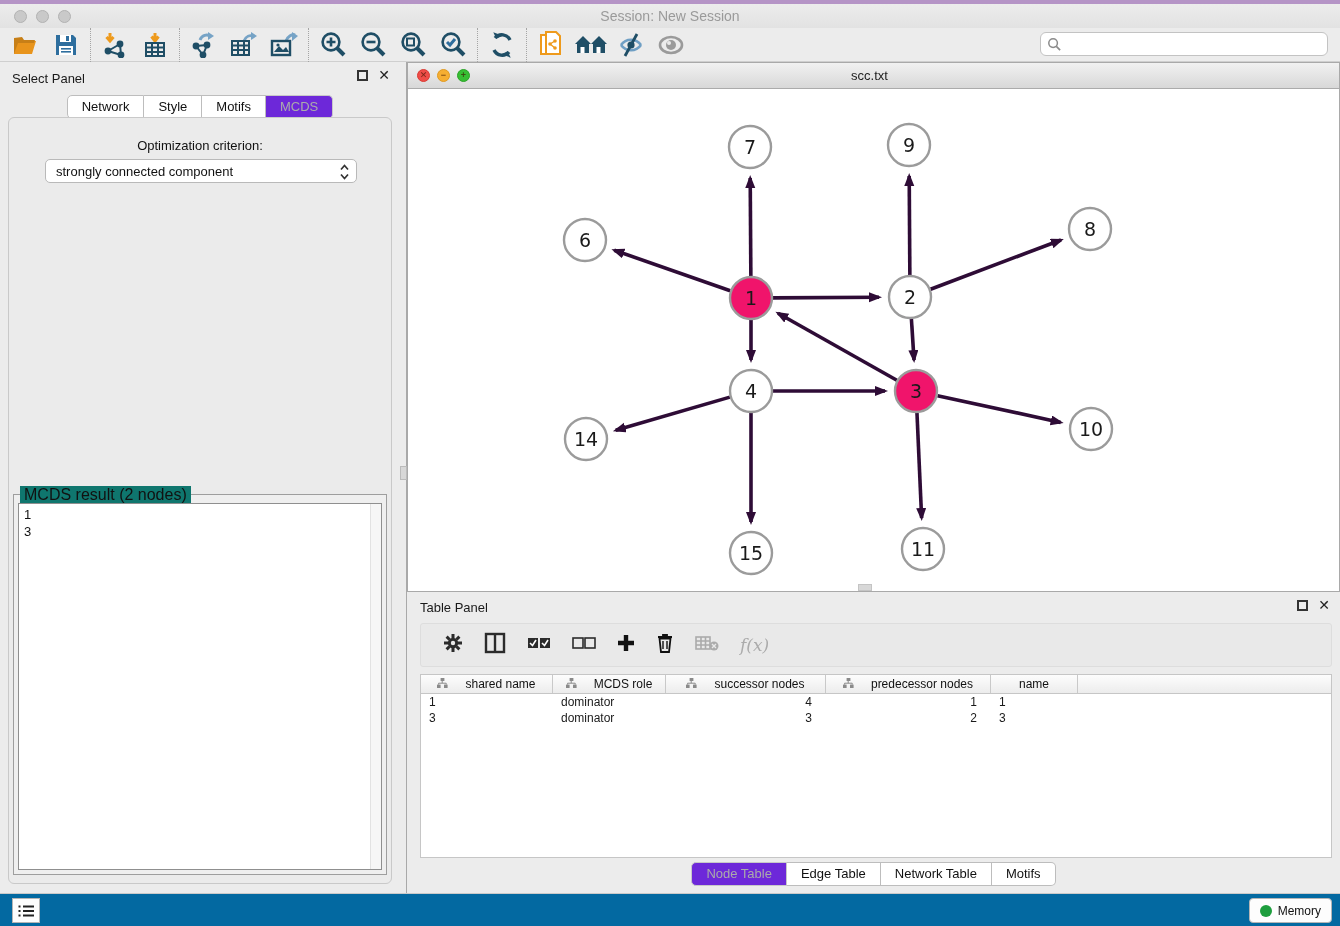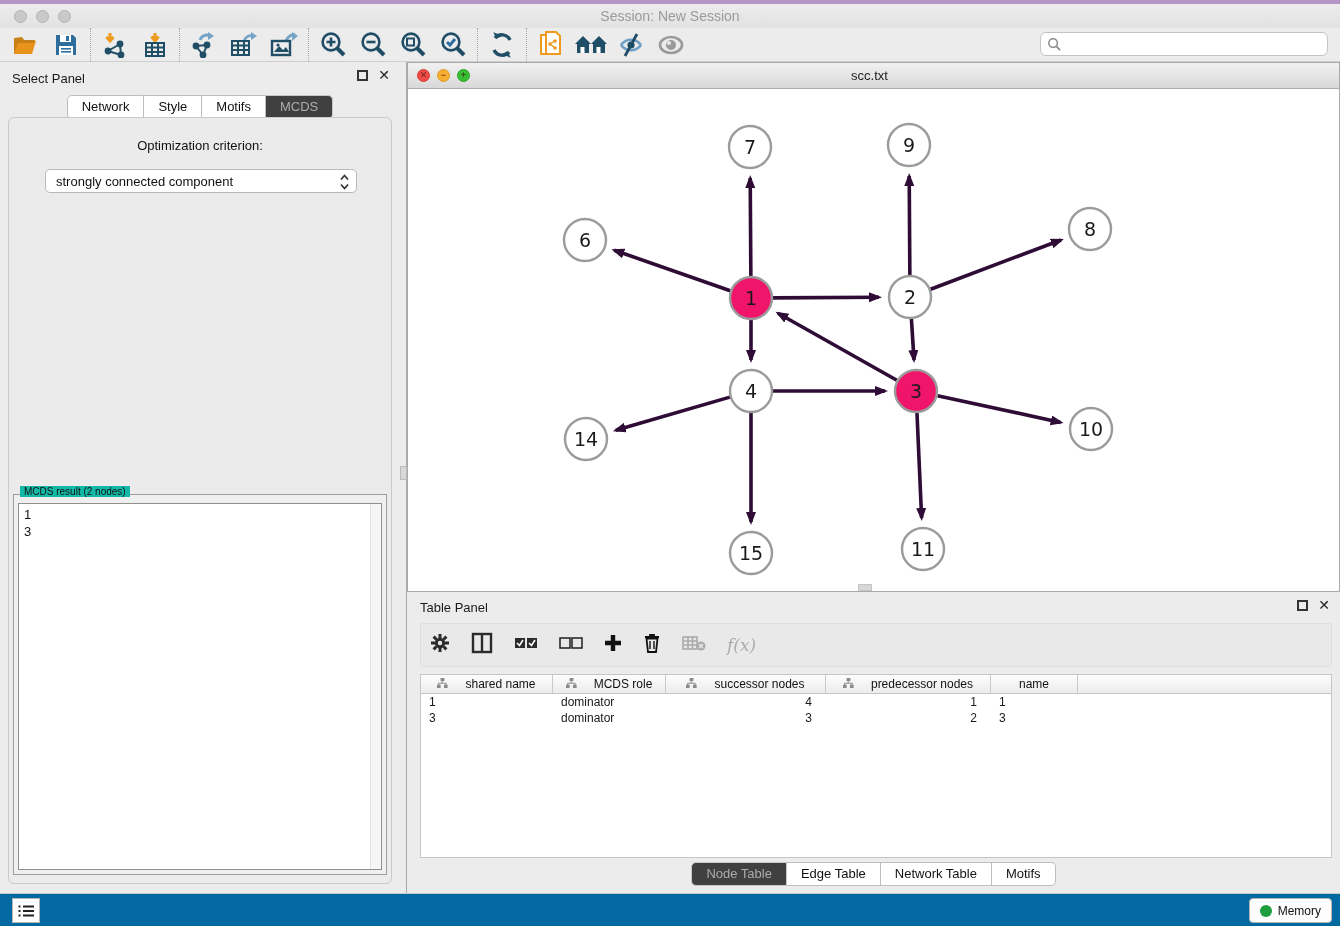--- a/index.html
+++ b/index.html
@@ -29,37 +29,37 @@
   .panel-titlerow { position:absolute; left:12px; top:9px; font-size:13px; color:#1A1A1A; }
   .panel-btns { position:absolute; right:10px; top:8px; display:flex; gap:10px; }
   .float-btn { width:11px; height:11px; border:2px solid #333; display:inline-block; }
   .close-x { font-size:14px; font-weight:bold; color:#222; line-height:11px; }
 
   .cp-tabs { position:absolute; left:0; top:33px; width:400px; display:flex; justify-content:center; }
   .tab { font-size:13px; padding:3px 14px 4px; background:#FFF; border:1px solid #BDBDBD;
     border-left:none; color:#111; }
   .tab:first-child { border-left:1px solid #BDBDBD; border-radius:5px 0 0 5px; }
   .tab:last-child { border-radius:0 5px 5px 0; }
-  .tab.sel { background:#404040; color:#ABABAB; border-color:#C8C8C8; }
+  .tab.sel { background:#6d28d9; color:#ABABAB; border-color:#C8C8C8; }
 
   .cp-card { position:absolute; left:8px; top:55px; width:384px; height:767px;
     background:#EBEBEB; border:1px solid #C9C9C9; border-radius:6px; }
   .opt-label { position:absolute; left:0; right:0; top:20px; text-align:center; font-size:13px; color:#111; }
   .select { position:absolute; left:36px; top:41px; width:312px; height:24px; background:#FFF;
     border:1px solid #B9B9B9; border-radius:5px; font-size:13px; color:#111;
-    display:flex; align-items:center; padding-left:10px;margin-top:10px; }
+    display:flex; align-items:center; padding-left:10px; }
   .select .stepper { position:absolute; right:6px; top:3px; }
   .btn-row { position:absolute; left:0; right:0; top:75px; display:flex; justify-content:center; gap:14px; }
   .push-btn { background:#FFF; border:1px solid #B9B9B9; border-radius:5px; font-size:13px;
     color:#111; padding:3px 15px; }
 
   .result-fieldset { position:absolute; left:4px; top:376px; width:374px; height:381px;
     border:1px solid #9E9E9E; background:#EFEFEF; }
-  .result-legend { position:absolute; left:6px; top:-9px; background:#14b8a6; padding:0 4px;
-    font-size:10px; color:#111; }
+  .result-legend { position:absolute; left:6px; top:-9px; background:#0f766e; padding:0 4px;
+    font-size:16px; color:#111; }
   .result-area { position:absolute; left:4px; top:8px; right:4px; bottom:4px; background:#FFF;
     border:1px solid #8F8F8F; font-size:13px; color:#111; line-height:17px; padding:2px 5px;
     white-space:pre-line; }
   .result-scroll { position:absolute; right:0; top:0; bottom:0; width:11px; background:#F6F6F6;
     border-left:1px solid #E2E2E2; }
 
   
   .vsplit { position:absolute; left:400px; top:62px; width:7px; height:831px; background:#ECECEC; }
   .vsplit .line { position:absolute; right:0; top:0; bottom:0; width:1px; background:#A9A9A9; }
   .vsplit .grip { position:absolute; left:0px; top:404px; width:7px; height:14px;
@@ -79,21 +79,21 @@
   .light.red { left:9px;  background:#EF4C47; border:1px solid #D93B34; }
   .light.yel { left:29px; background:#F6AE32; border:1px solid #E09A22; }
   .light.grn { left:49px; background:#37BE33; border:1px solid #2BA428; }
   .net-canvas { position:absolute; left:0; top:26px; right:0; bottom:0; background:#FFF; }
 
   
   .table-panel { position:absolute; left:407px; top:594px; width:933px; height:299px; background:#ECECEC; }
   .tp-titlerow { position:absolute; left:13px; top:6px; font-size:13px; color:#1A1A1A; }
   .tp-btns { position:absolute; right:10px; top:6px; display:flex; gap:10px; }
   .tp-toolbar { position:absolute; left:13px; top:29px; right:8px; height:44px; background:#E9E9E9;
-    border:1px solid #DDD; border-radius:3px; display:flex; align-items:center; gap:21px; padding-left:9px; }
+    border:1px solid #DDD; border-radius:3px; display:flex; align-items:center; gap:21px; padding-left:22px; }
   .fx-label { font-size:17px; color:#ABABAB; font-family:"DejaVu Serif",serif; font-style:italic; }
   .data-table { position:absolute; left:13px; top:80px; right:8px; bottom:35px; background:#FFF;
     border:1px solid #C6C6C6; overflow:hidden; }
   .thead { display:flex; height:19px; background:linear-gradient(#FDFDFD,#ECECEC);
     border-bottom:1px solid #C6C6C6; }
   .th { display:flex; align-items:center; justify-content:center; gap:17px; font-size:12px; color:#111;
     border-right:1px solid #C9C9C9; height:100%; }
   .trow { display:flex; height:16px; font-size:12px; color:#1A1A1A; }
   .td { padding:1px 8px 0; overflow:hidden; white-space:nowrap; }
   .td.right { text-align:right; padding-right:14px; }

